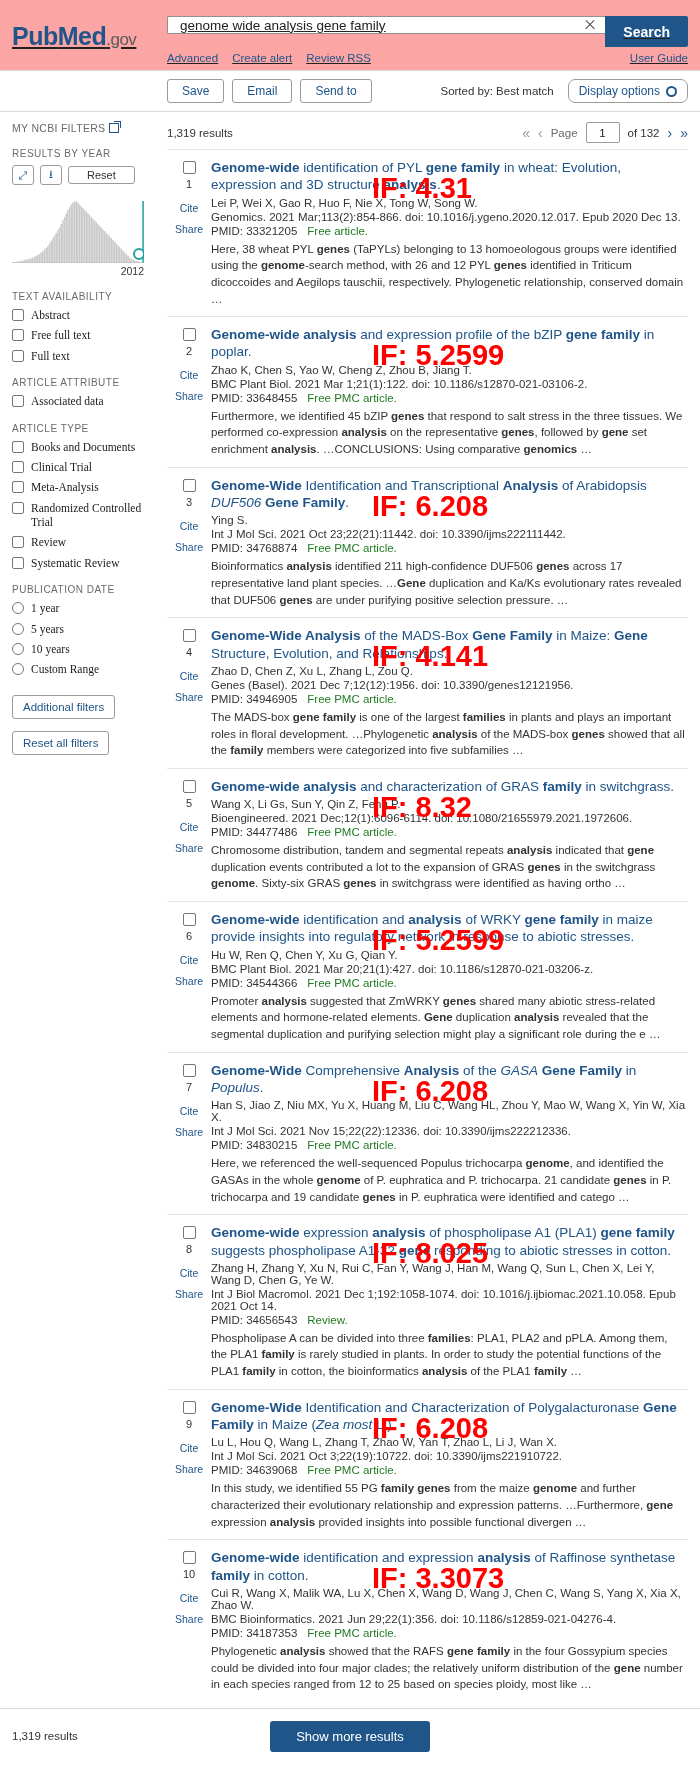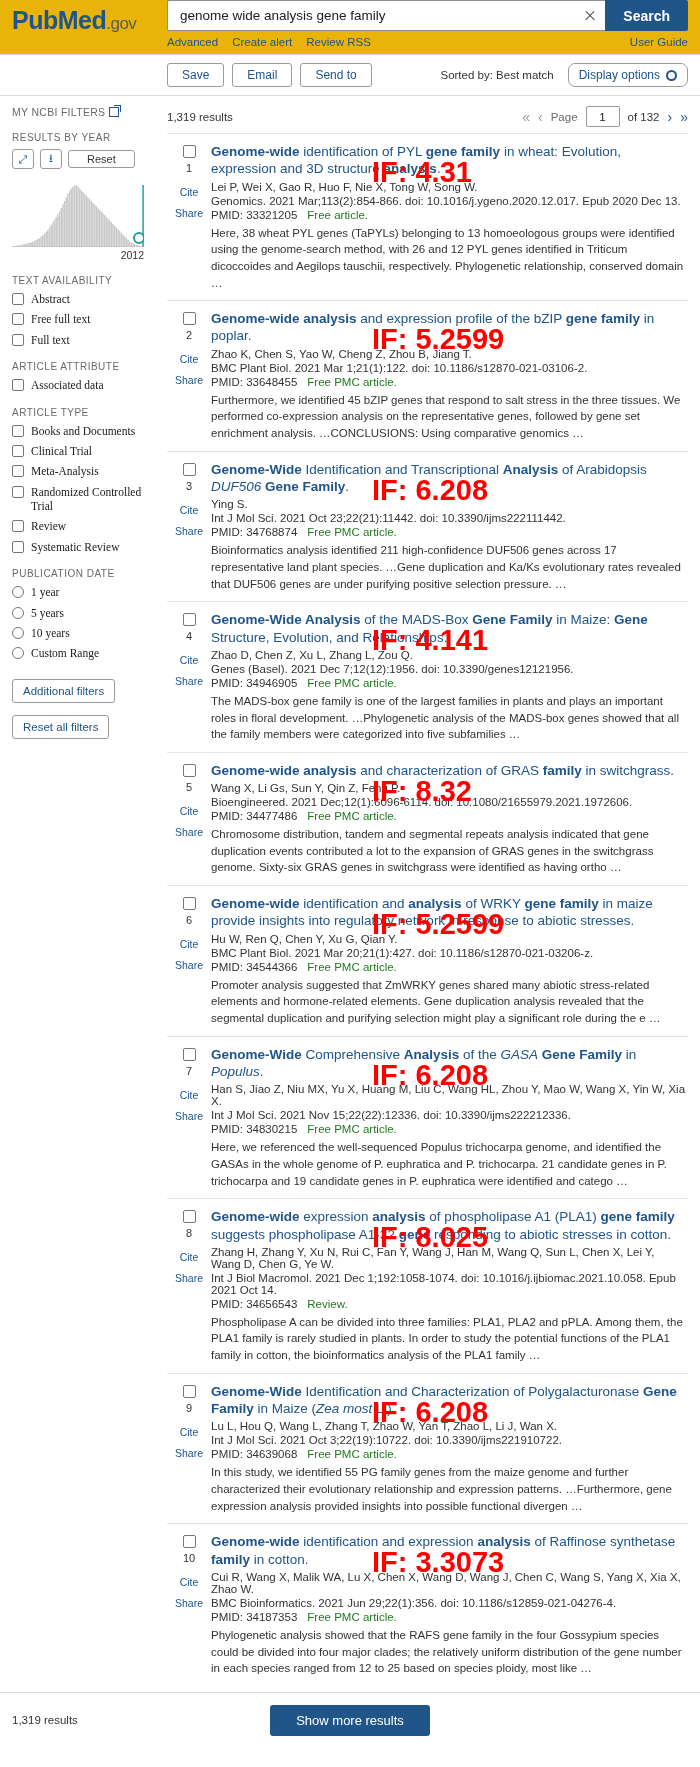--- a/index.html
+++ b/index.html
@@ -6,25 +6,26 @@
   html, body { margin:0; padding:0; }
   body {
     width: 700px;
     font-family: "Liberation Sans", sans-serif;
     background: #fff;
     color: #212121;
     font-size: 12px;
   }
   
   .header {
-    background: #eab308;
+    background: #fca5a5;
     border-bottom: 1px solid #dbdbdb;
-    padding: 0 12px 6px 12px;
+    padding: 16px 12px 6px 12px;
     display: flex;
     align-items: flex-start;
+    text-decoration: underline;
   }
   .logo {
     width: 155px;
     padding-top: 6px;
     font-size: 25px;
     font-weight: bold;
     color: #20558a;
     letter-spacing: -0.5px;
     white-space: nowrap;
   }
@@ -33,21 +34,21 @@
   .logo .gov { font-size: 17px; color: #5a5a5a; font-weight: normal; }
   .search-wrap { flex: 1; }
   .search-row { display: flex; align-items: stretch; }
   .search-box {
     flex: 1;
     display: flex;
     align-items: center;
     border: 1px solid #909090;
     border-right: none;
     background: #fff;
-    height: 31px;
+    height: 18px;
     padding: 0 6px 0 10px;
     border-radius: 2px 0 0 2px;
   }
   .search-box input {
     flex: 1;
     border: none;
     outline: none;
     font-size: 13.5px;
     font-family: "Liberation Sans", sans-serif;
     color: #212121;
@@ -240,21 +241,21 @@
     cursor: pointer;
   }
   .res-title b { font-weight: bold; }
   .res-title i { font-style: italic; }
   .res-authors { font-size: 11.5px; color: #333; margin-bottom: 2px; }
   .res-journal { font-size: 11.5px; color: #333; margin-bottom: 2px; }
   .res-meta { font-size: 11.5px; color: #333; margin-bottom: 4px; }
   .res-meta .pmid { color: #333; margin-right: 10px; }
   .res-meta .free { color: #217a21; margin-top: 31px; }
   .res-snippet { font-size: 11.5px; color: #333; line-height: 1.45; }
-  .res-snippet b { font-weight: normal; }
+  .res-snippet b { font-weight: bold; }
 
   
   .if-overlay {
     position: absolute;
     color: #ff0000;
     font-weight: bold;
     font-family: "Liberation Sans", sans-serif;
     white-space: nowrap;
     pointer-events: none;
   }

